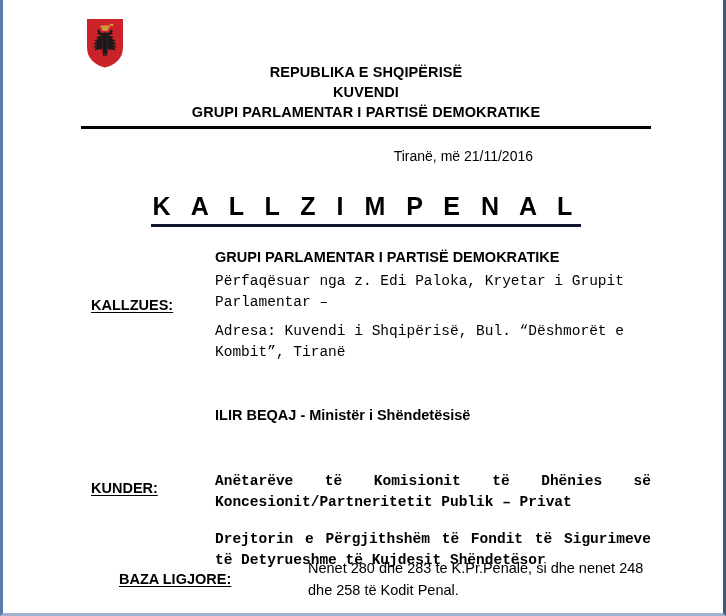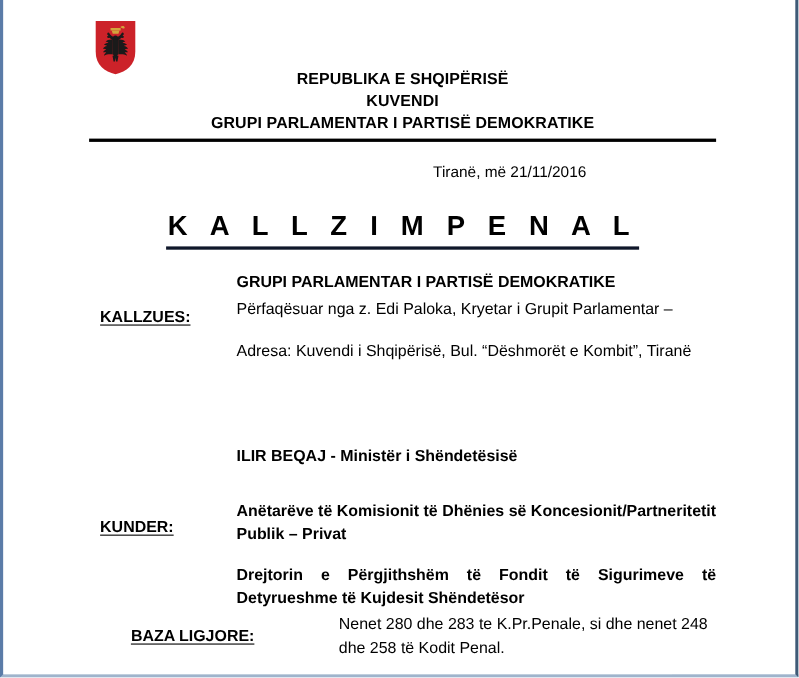--- a/index.html
+++ b/index.html
@@ -109,21 +109,21 @@
     text-underline-offset: 2px;
     white-space: nowrap;
   }
   .sec-label.wide { flex: 0 0 167px; margin-left: 28px; }
   .sec-body {
     flex: 1 1 auto;
     font-size: 14.5px;
     line-height: 21.5px;
   }
   .sec-body p { margin: 0; }
-  .sec-body p + p { margin-top: 17px; }
+  .sec-body p + p { margin-top: 17px; font-family: Liberation Mono, monospace; }
 
   .ln-bold { font-weight: bold; }
   .just { text-align: justify; text-align-last: left; }
   .just-b { text-align: justify; text-align-last: left; font-weight: bold; }
 
   
   #sec-kallzues     { top: 247px; }
   #sec-objekt       { top: 325px; }
   #sec-kunder       { top: 405px; }
   #sec-baza         { top: 558px; }
@@ -174,30 +174,30 @@
 
     <div class="doc-title">
       <span class="title-text">K A L L Z I M     P E N A L</span>
     </div>
 
     <div class="section" id="sec-kallzues">
       <div class="sec-label">KALLZUES:</div>
       <div class="sec-body">
         <p class="ln-bold">GRUPI PARLAMENTAR I PARTISË DEMOKRATIKE</p>
         <p style="margin-top:2px">Përfaqësuar nga z. Edi Paloka, Kryetar i Grupit Parlamentar –</p>
-        <p style="margin-top:18px">Adresa: Kuvendi i Shqipërisë, Bul. “Dëshmorët e Kombit”, Tiranë</p>
+        <p style="margin-top:7px">Adresa: Kuvendi i Shqipërisë, Bul. “Dëshmorët e Kombit”, Tiranë</p>
       </div>
     </div>
 
 
     <div class="section" id="sec-kunder">
       <div class="sec-label">KUNDER:</div>
       <div class="sec-body">
         <p class="ln-bold">ILIR BEQAJ - Ministër i Shëndetësisë</p>
-        <p class="just-b" style="margin-top:28px">Anëtarëve të Komisionit të Dhënies së Koncesionit/Partneritetit Publik – Privat</p>
+        <p class="just-b" style="margin-top:44px">Anëtarëve të Komisionit të Dhënies së Koncesionit/Partneritetit Publik – Privat</p>
         <p class="just-b" style="margin-top:15px">Drejtorin e Përgjithshëm të Fondit të Sigurimeve të Detyrueshme të Kujdesit Shëndetësor</p>
       </div>
     </div>
 
     <div class="section" id="sec-baza">
       <div class="sec-label wide">BAZA LIGJORE:</div>
       <div class="sec-body">
         <p>Nenet 280 dhe 283 te K.Pr.Penale, si dhe nenet 248 dhe 258 të Kodit Penal.</p>
       </div>
     </div>

